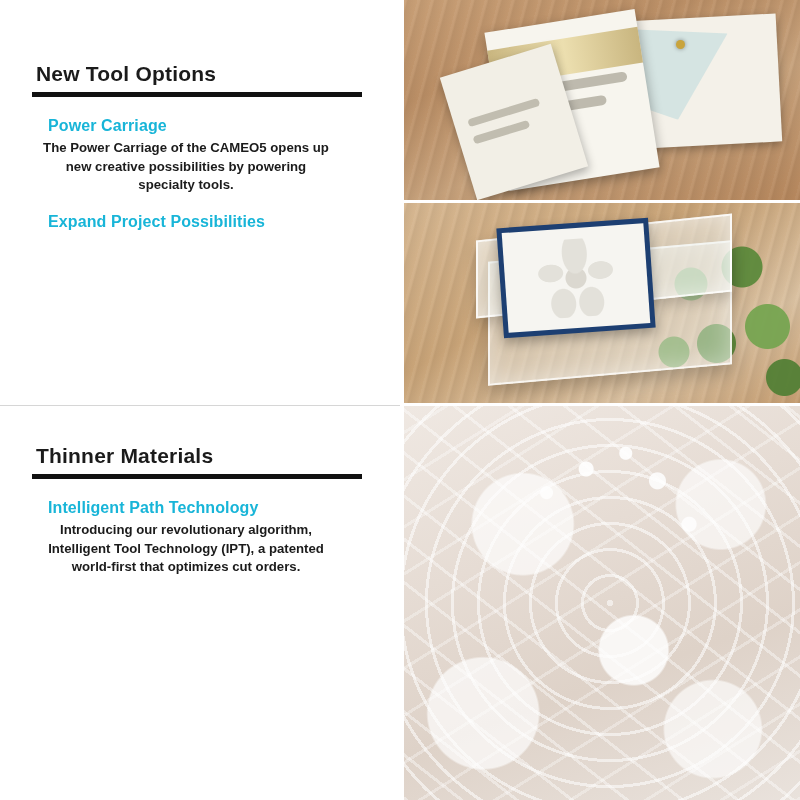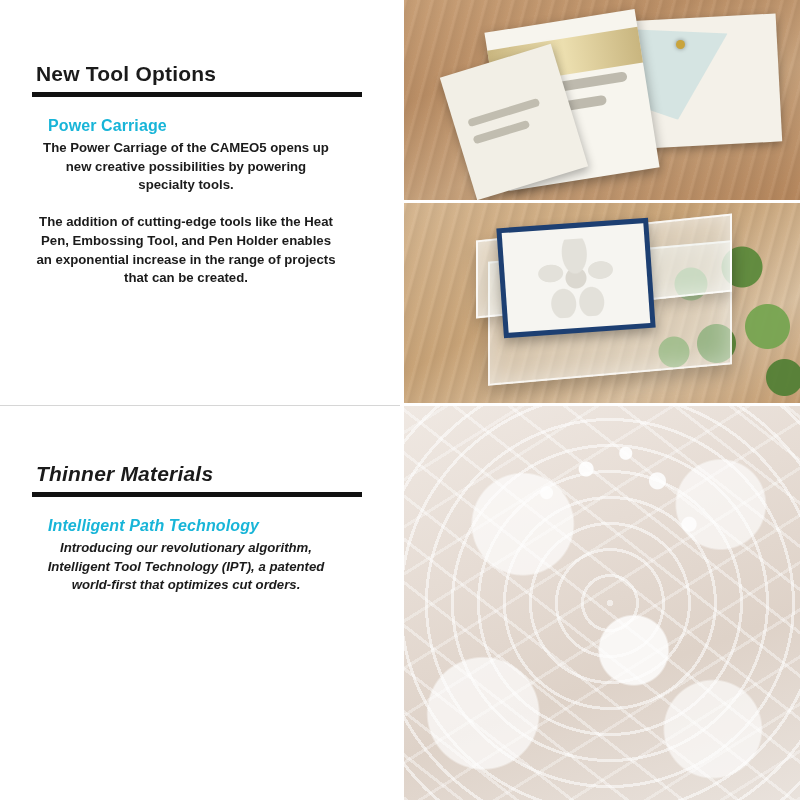--- a/index.html
+++ b/index.html
@@ -23,21 +23,21 @@
 
   
   .section {
     position: absolute;
     left: 0;
     width: 400px;
     box-sizing: border-box;
     padding: 0 32px;
   }
   #section-top { top: 62px; }
-  #section-bottom { top: 462px; font-style: italic; }
+  #section-bottom { top: 444px; }
 
   .section-title {
     font-size: 21px;
     font-weight: bold;
     color: #1b1b1b;
     letter-spacing: 0.2px;
     margin: 0 0 6px 4px;
   }
   .title-rule {
     height: 5px;
@@ -262,21 +262,21 @@
   <div class="section" id="section-top">
     <h2 class="section-title">New Tool Options</h2>
     <div class="title-rule"></div>
 
     <div class="block">
       <div class="block-title">Power Carriage</div>
       <p class="block-body">The Power Carriage of the CAMEO5 opens up new creative possibilities by powering specialty tools.</p>
     </div>
 
     <div class="block">
-      <p class="block-body">The addition of cutting-edge tools like the Heat Pen, Embossing Tool, and Pen Holder enables an exponential increase in the range of projects that can be created.</p>
+      <div class="block-title">Expand Project Possibilities</div>
     </div>
   </div>
 
   <div class="divider"></div>
 
   <div class="section" id="section-bottom">
     <h2 class="section-title">Thinner Materials</h2>
     <div class="title-rule"></div>
 
 

